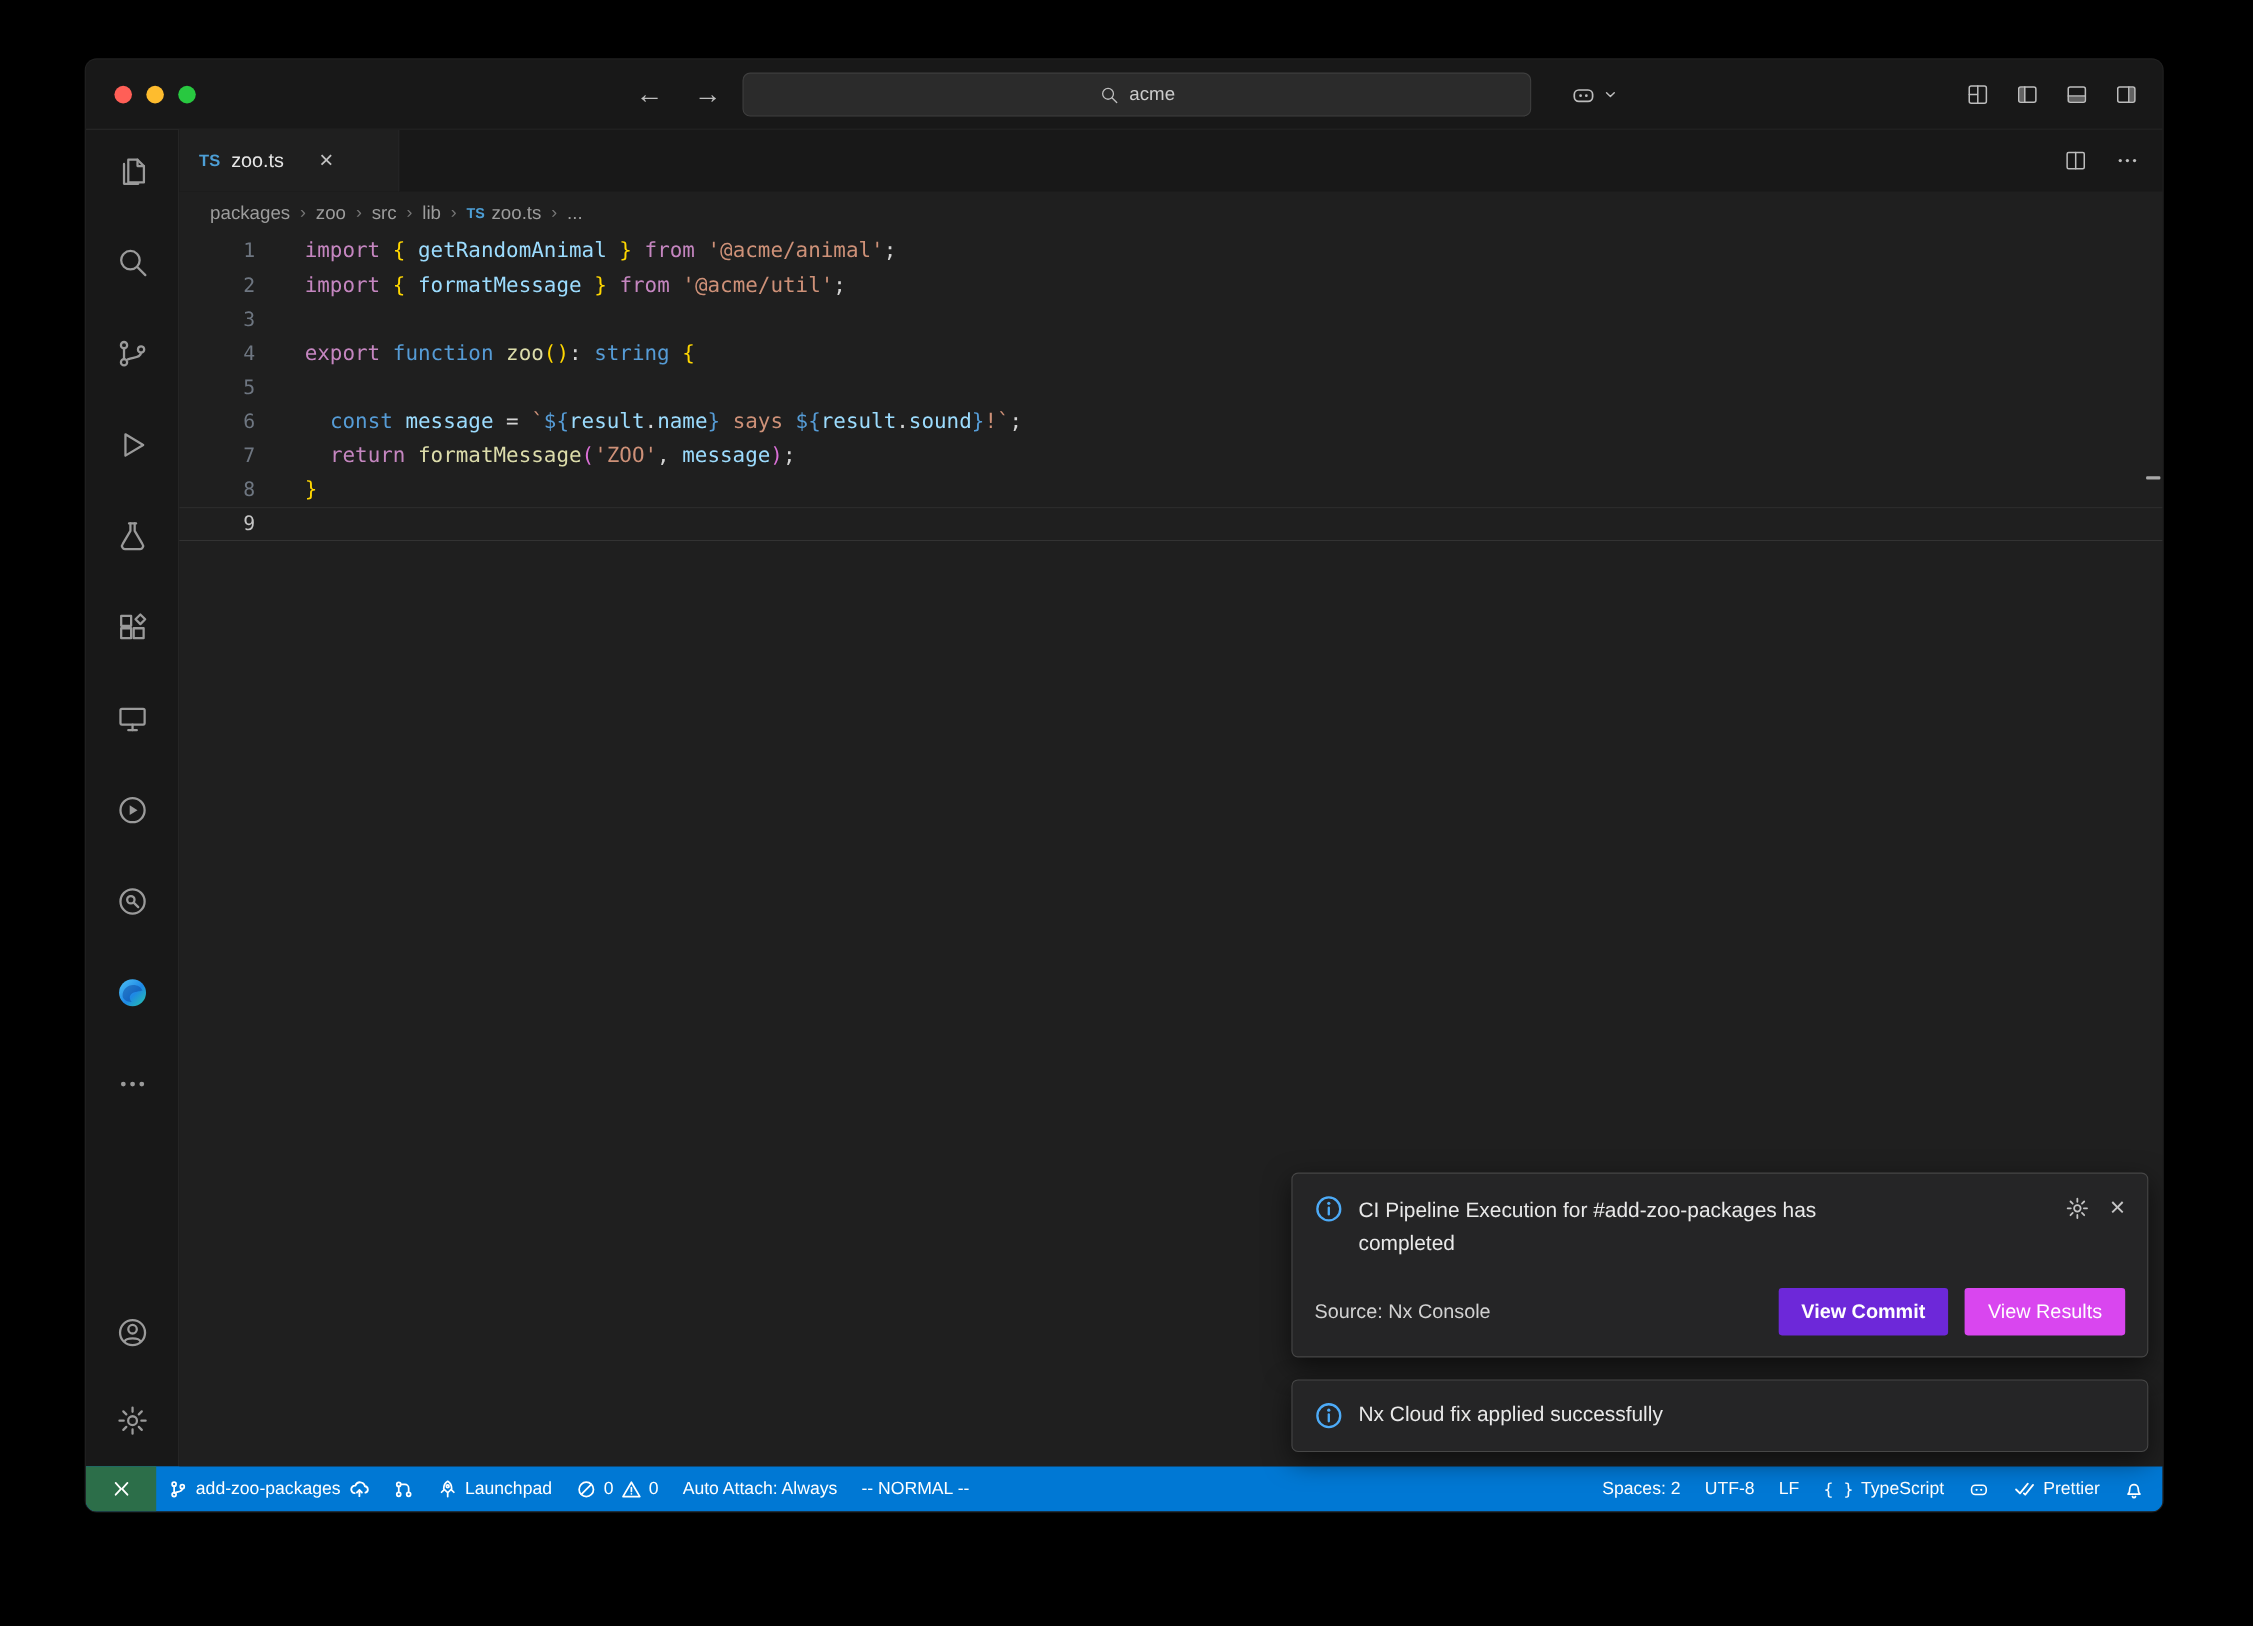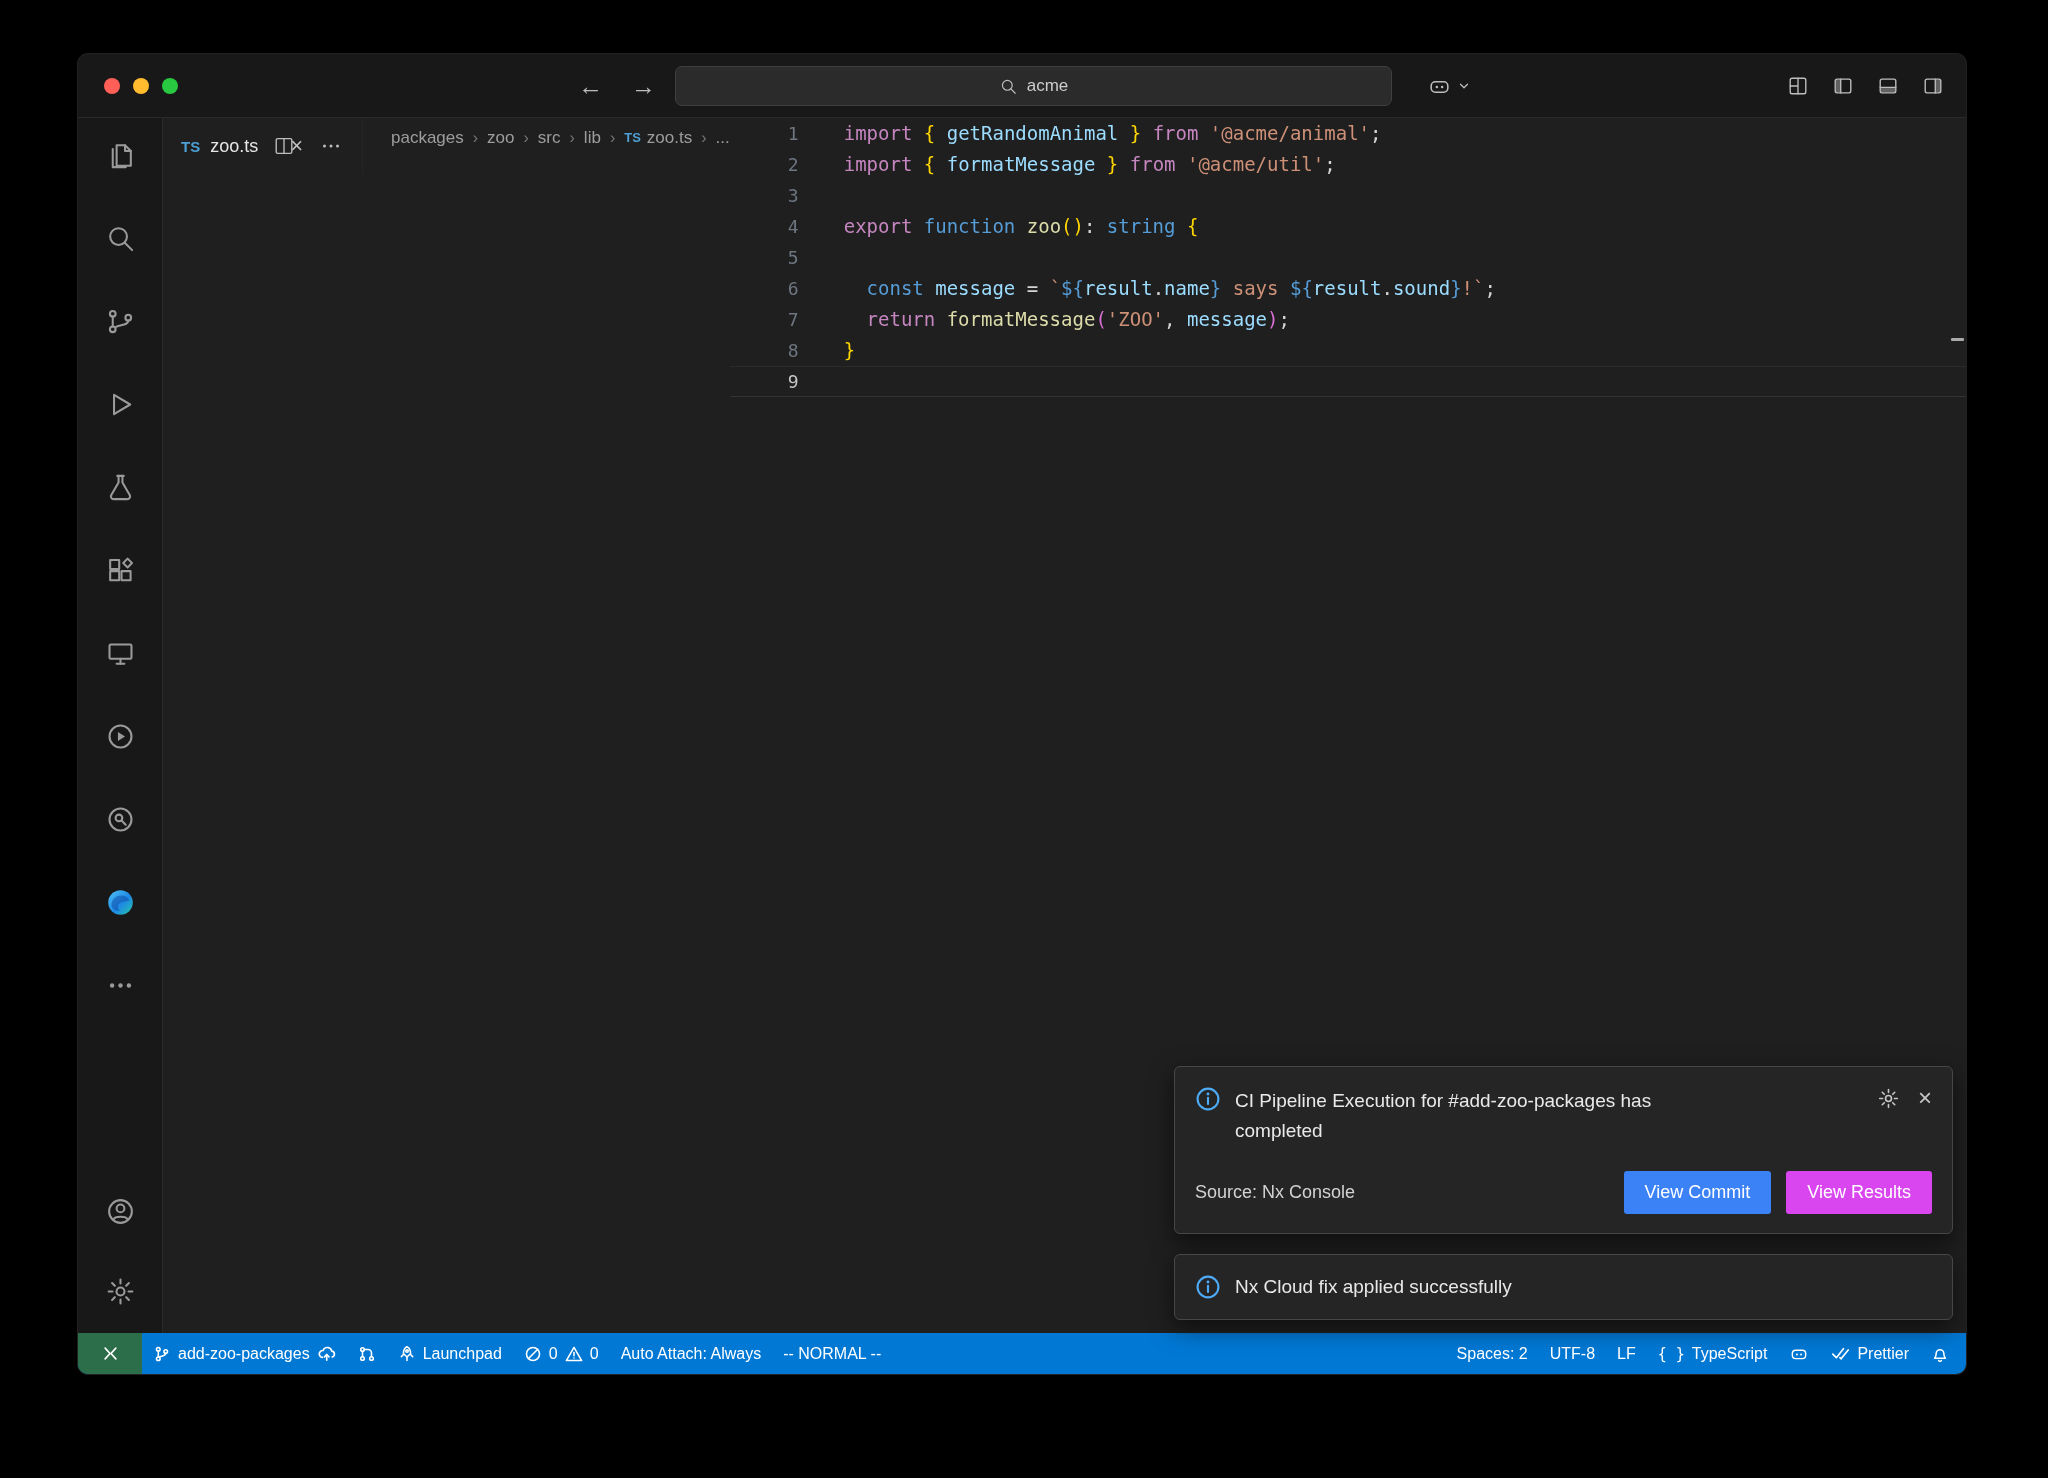--- a/index.html
+++ b/index.html
@@ -34,21 +34,21 @@
   .activitybar { width:85px; background:#181818; border-right:1px solid #2a2a2a;
                  display:flex; flex-direction:column; align-items:center;
                  padding-top:9px; flex:0 0 auto; }
   .ab-item { width:56px; height:56px; display:flex; align-items:center;
              justify-content:center; margin-bottom:27px; }
   .ab-bottom { margin-top:auto; display:flex; flex-direction:column;
                align-items:center; padding-bottom:14px; }
   .ab-bottom .ab-item { margin-bottom:24px; }
   .ab-bottom .ab-item:last-child { margin-bottom:0; }
 
-  .editor-region { flex:1; display:flex; position:relative;
+  .editor-region { flex:1; display:flex; flex-direction:column; position:relative;
                    background:#1f1f1f; min-width:0; }
 
   
   .tabbar { height:56px; background:#181818; display:flex; align-items:stretch;
             position:relative; flex:0 0 auto; }
   .tab { min-width:200px; background:#1f1f1f; display:flex; align-items:center;
          padding:0 18px; gap:10px; color:#e6e6e6; font-size:18px;
          border-right:1px solid #252526; }
   .ts-badge { color:#4d9fd6; font-weight:bold; font-size:15px; }
   .tab-close { margin-left:22px; color:#c2c2c2; font-size:22px; line-height:1; }
@@ -86,21 +86,21 @@
   .toast-head { display:flex; gap:14px; align-items:flex-start; }
   .toast-title { font-size:19px; line-height:1.55; max-width:500px; color:#e9e9e9; }
   .toast-actions { margin-left:auto; display:flex; gap:18px; align-items:center;
                    color:#c5c5c5; }
   .toast-close { font-size:24px; line-height:1; color:#c5c5c5; }
   .toast-foot { display:flex; align-items:center; margin-top:26px; }
   .toast-source { font-size:18px; color:#d2d2d2; }
   .toast-buttons { margin-left:auto; display:flex; gap:15px; }
   .btn { height:43px; padding:0 21px; font-size:18px; border:none; border-radius:3px;
          color:#fff; font-family:"Liberation Sans", sans-serif; cursor:pointer; }
-  .btn-primary { background:#3b82f6; }
+  .btn-primary { background:#6d28d9;font-weight:bold; }
   .btn-secondary { background:#d946ef; }
   .toast-row { display:flex; gap:14px; align-items:center; font-size:19px; }
 
   
   .statusbar { height:41px; background:#0078d4; display:flex; align-items:stretch;
                color:#fff; font-size:16px; flex:0 0 auto; }
   .sb-item { display:flex; align-items:center; gap:7px; padding:0 11px; }
   .sb-remote { width:64px; justify-content:center; padding:0; background:#2c6e49; }
   .sb-right { margin-left:auto; display:flex; align-items:stretch; padding-right:6px; }
   .sb-braces { font-family:"DejaVu Sans Mono", monospace; font-size:15px; }

